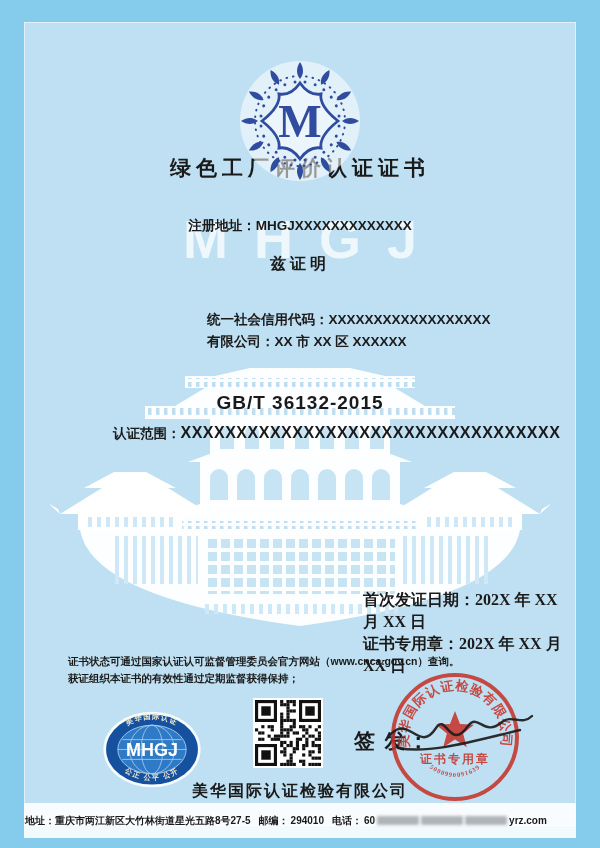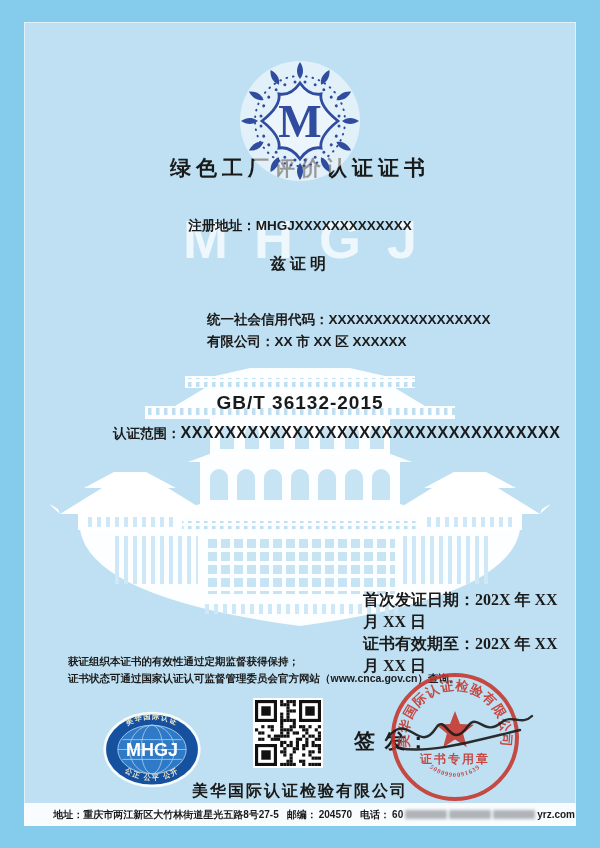--- a/index.html
+++ b/index.html
@@ -30,22 +30,22 @@
   .dates{left:339px;top:567px;font-size:16px;font-weight:bold;line-height:22px;z-index:1}
   .fineprint{left:44px;top:631px;font-family:"Liberation Sans","DejaVu Sans",sans-serif;
              font-size:10.5px;font-weight:bold;line-height:17px;z-index:1}
   .roundlogo{left:74px;top:684px;z-index:2}
   .qr{left:229px;top:676px;z-index:2}
   .signlabel{left:330px;top:705px;font-size:21px;font-weight:bold;
              font-family:"Liberation Sans","DejaVu Sans",sans-serif;z-index:2;letter-spacing:2px}
   .seal{left:356px;top:646px;z-index:3;pointer-events:none}
   .issuer{top:759px;font-size:16px;font-weight:bold;letter-spacing:2px;z-index:2;
           font-family:"Liberation Sans","DejaVu Sans",sans-serif}
-  .footer-bar{left:0;top:781px;width:552px;height:23px;background:rgba(255,255,255,.9);
-              display:flex;align-items:center;justify-content:flex-end;white-space:nowrap;
+  .footer-bar{left:0;top:781px;width:552px;height:35px;background:rgba(255,255,255,.9);
+              display:flex;align-items:center;justify-content:flex-start;white-space:nowrap;
               font:bold 10px "Liberation Sans","DejaVu Sans",sans-serif;z-index:4}
   .footer-bar span{margin:0 1px}
   .gap{margin-left:7px !important}
   .blur{display:inline-block;width:42px;height:9px;background:#aeb4b8;filter:blur(1.6px);
         border-radius:1px;margin:0 3px;vertical-align:middle}
 </style>
 </head>
 <body>
 
 <div class="cert">
@@ -147,27 +147,27 @@
 
     <div class="abs scope">
       <span>认证范围：</span><span class="sans">XXXXXXXXXXXXXXXXXXXXXXXXXXXXXXXXXX</span>
     </div>
 
     <div class="abs dates">
       <div>
         <span>首次发证日期：</span><span>202X 年 XX 月 XX 日</span>
       </div>
       <div>
-        <span>证书有效期至：</span><span>202X 年 XX 月 XX 日</span>
+        <span>证书专用章：</span><span>202X 年 XX 月 XX 日</span>
       </div>
     </div>
 
     <div class="abs fineprint">
+      <div>证书状态可通过国家认证认可监督管理委员会官方网站（www.cnca.gov.cn）查询。</div>
       <div>获证组织本证书的有效性通过定期监督获得保持；</div>
-      <div>证书状态可通过国家认证认可监督管理委员会官方网站（www.cnca.gov.cn）查询。</div>
     </div>
 
     <svg class="abs roundlogo" width="108" height="87" viewBox="0 0 120 96">
       <defs>
         <path id="lgTop" d="M18.7,36.4 A44,34 0 0 1 101.3,36.4" fill="none"></path>
         <path id="lgBot" d="M18.7,59.6 A44,34 0 0 0 101.3,59.6" fill="none"></path>
       </defs>
       <ellipse cx="60" cy="48" rx="54" ry="42" fill="rgba(255,255,255,.85)"></ellipse>
       <ellipse cx="60" cy="48" rx="51" ry="39" fill="var(--logo-blue)"></ellipse>
       <ellipse cx="60" cy="48" rx="38" ry="27" fill="#2f7ac6" stroke="#a9cdec" stroke-width="1"></ellipse>
@@ -348,21 +348,21 @@
         <path d="M6,72 C28,40 38,88 56,60 C66,44 70,84 88,58 C98,44 104,70 122,54 C132,46 142,58 152,48"></path>
         <path d="M18,80 C50,86 90,74 140,62"></path>
       </g>
     </svg>
 
     <div class="abs ctr issuer">美华国际认证检验有限公司</div>
 
     <div class="abs footer-bar">
       <span>地址：重庆市两江新区大竹林街道星光五路8号27-5</span>
       <span class="gap">邮编：</span>
-      <span>204570</span>
+      <span>294010</span>
       <span class="gap">电话：</span>
       <span>60</span>
       <span class="blur"></span>
       <span class="blur"></span>
       <span class="blur"></span>
       <span>yrz.com</span>
     </div>
 
   </div>
 </div>

